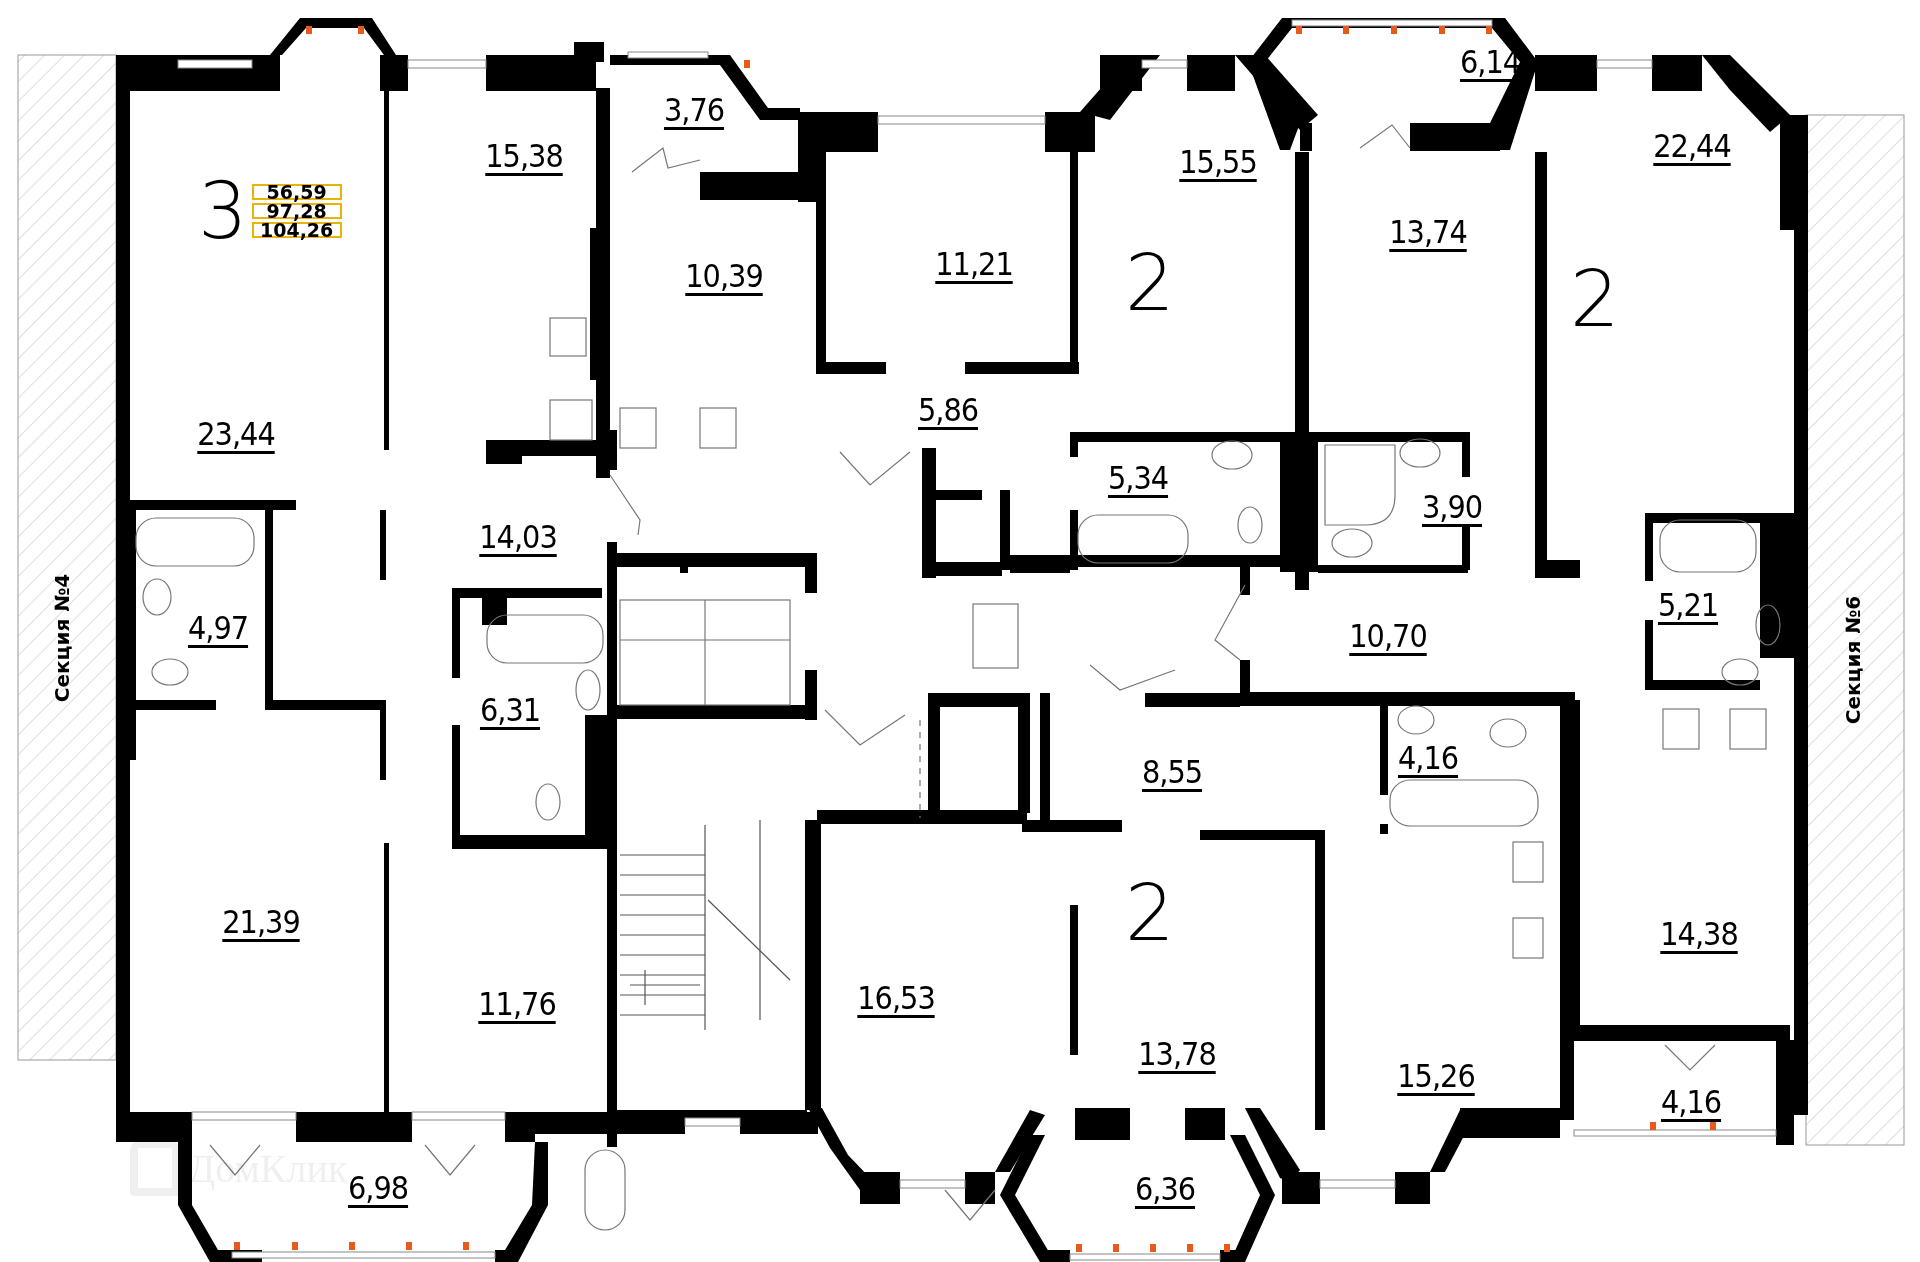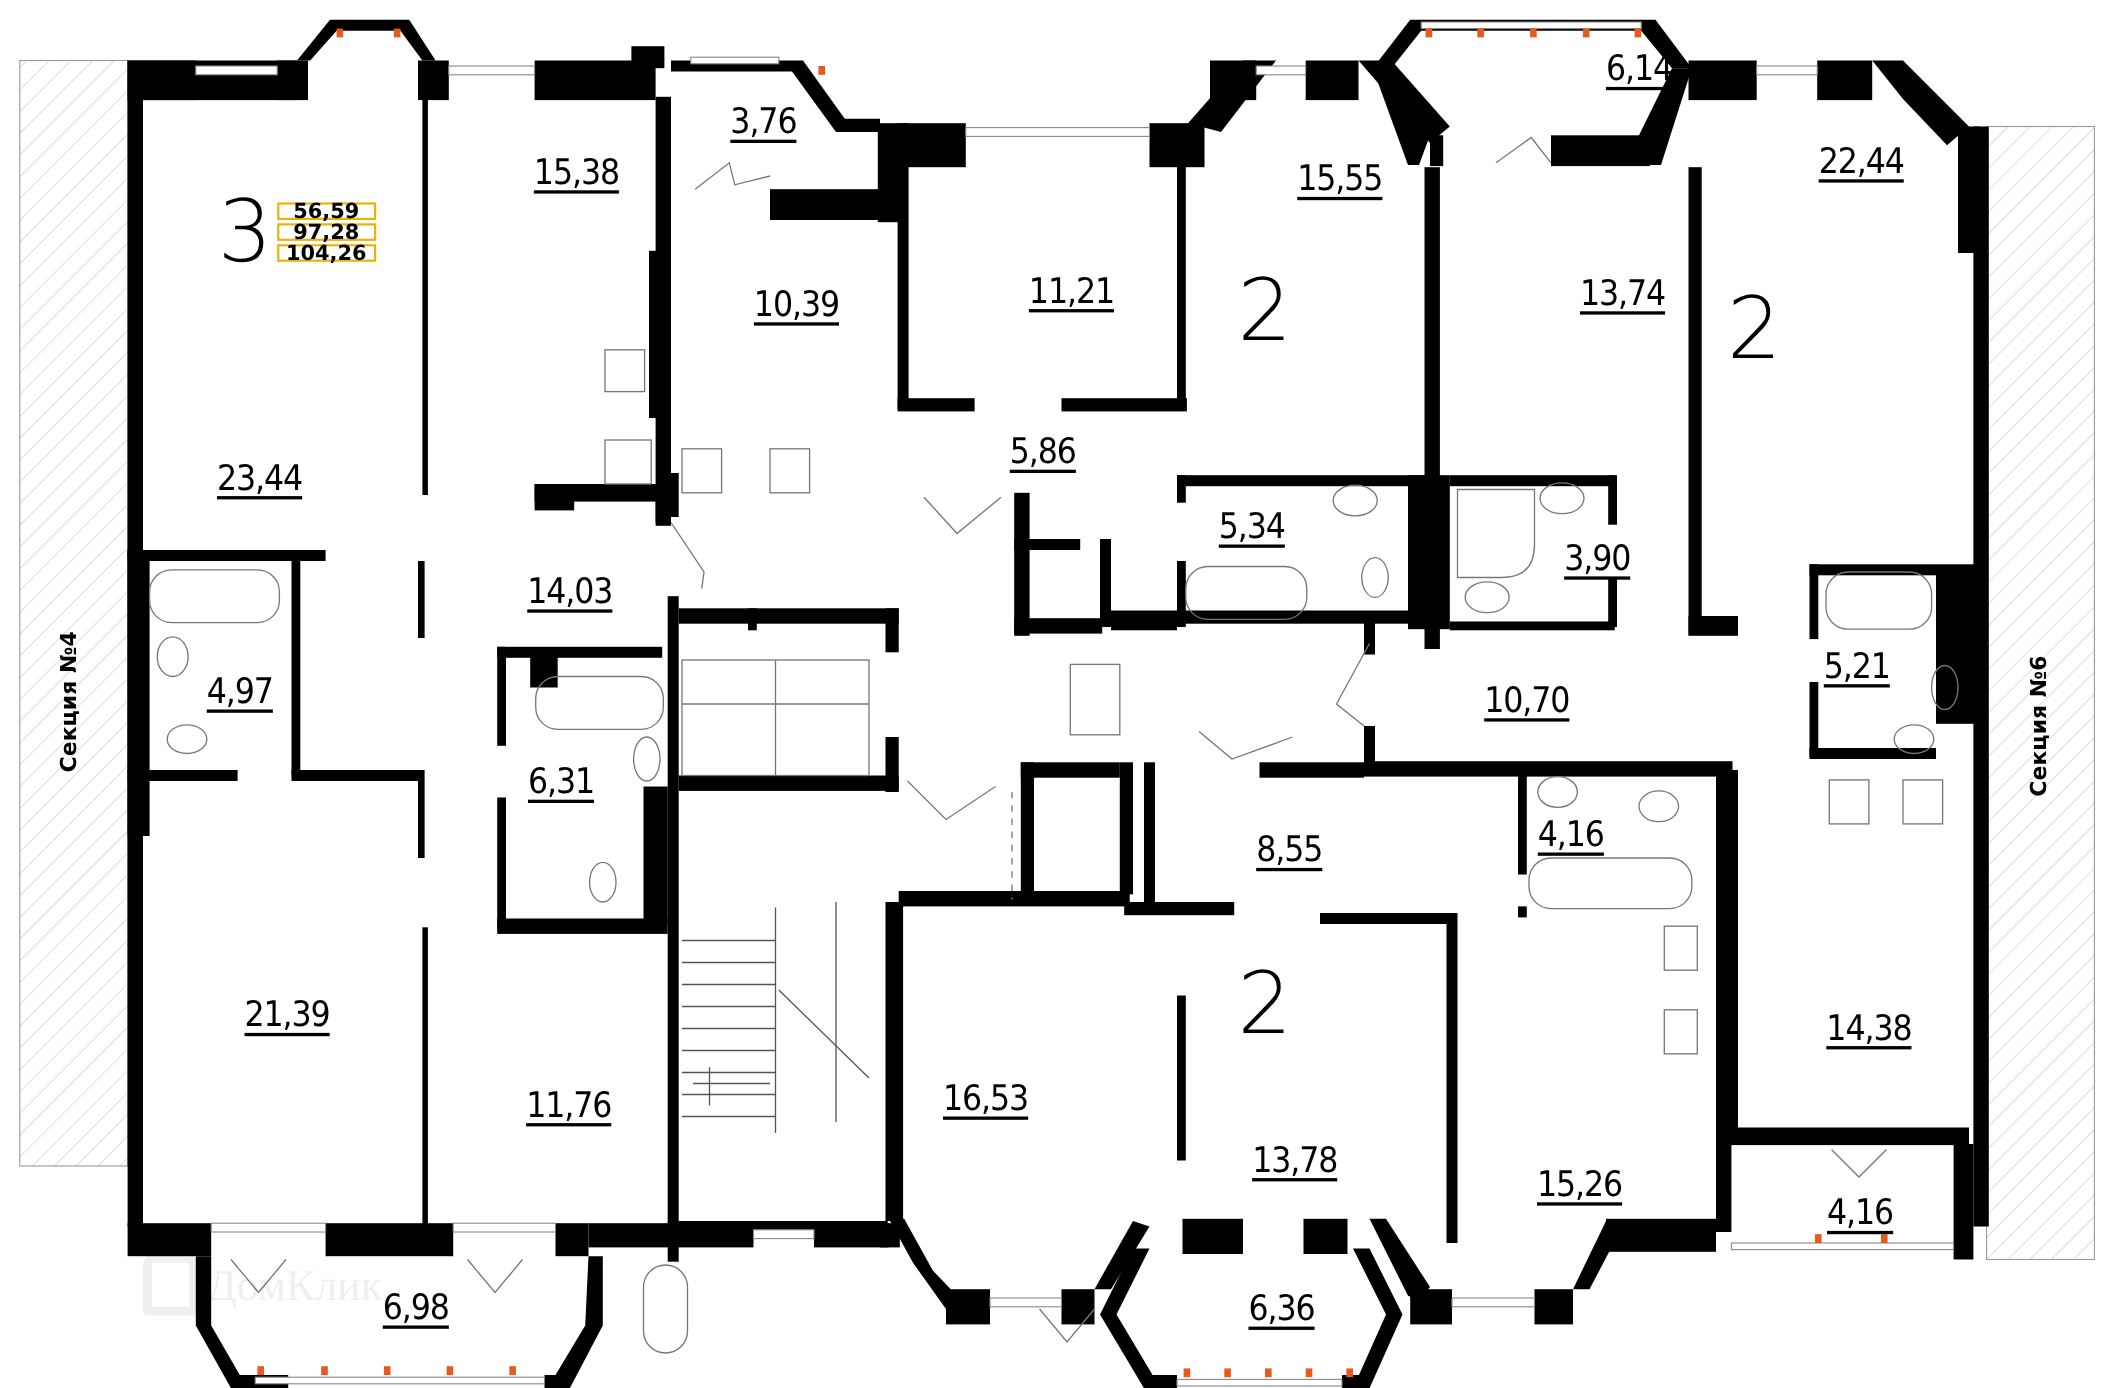--- a/index.html
+++ b/index.html
@@ -327,21 +327,21 @@
   <span class="apt-rooms">2</span>
 </div>
 
 <div class="room-label" style="left:236px; top:434px;">23,44</div>
 <div class="room-label" style="left:524px; top:156px;">15,38</div>
 <div class="room-label" style="left:694px; top:110px;">3,76</div>
 <div class="room-label" style="left:724px; top:276px;">10,39</div>
 <div class="room-label" style="left:974px; top:264px;">11,21</div>
 <div class="room-label" style="left:1218px; top:162px;">15,55</div>
 <div class="room-label" style="left:1490px; top:62px;">6,14</div>
-<div class="room-label" style="left:1475px; top:232px;margin-top:34px;">13,74</div>
+<div class="room-label" style="left:1428px; top:232px;">13,74</div>
 <div class="room-label" style="left:1692px; top:146px;">22,44</div>
 <div class="room-label" style="left:948px; top:410px;">5,86</div>
 <div class="room-label" style="left:518px; top:537px;">14,03</div>
 <div class="room-label" style="left:1138px; top:478px;">5,34</div>
 <div class="room-label" style="left:1452px; top:507px;">3,90</div>
 <div class="room-label" style="left:218px; top:628px;">4,97</div>
 <div class="room-label" style="left:510px; top:710px;">6,31</div>
 <div class="room-label" style="left:1388px; top:636px;">10,70</div>
 <div class="room-label" style="left:1688px; top:605px;">5,21</div>
 <div class="room-label" style="left:1172px; top:772px;">8,55</div>

